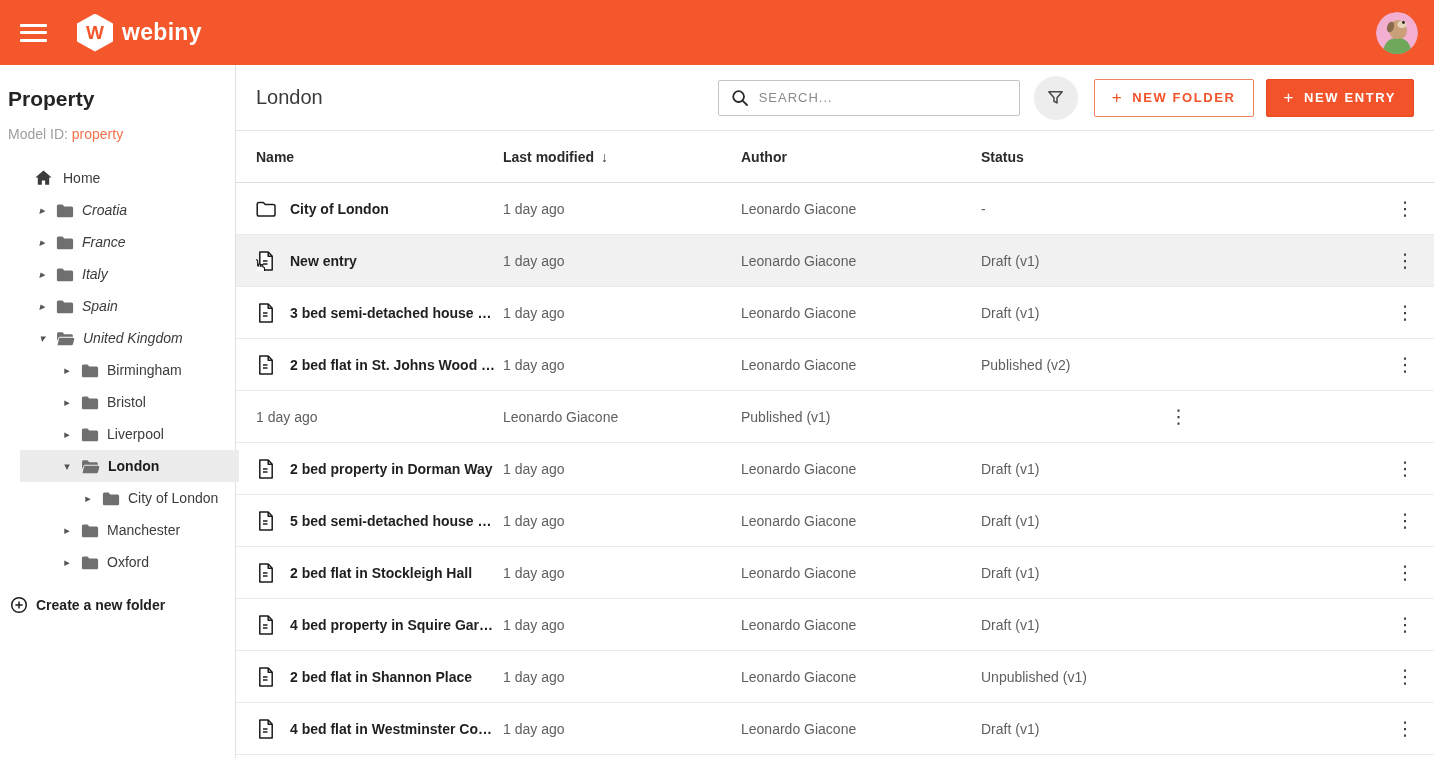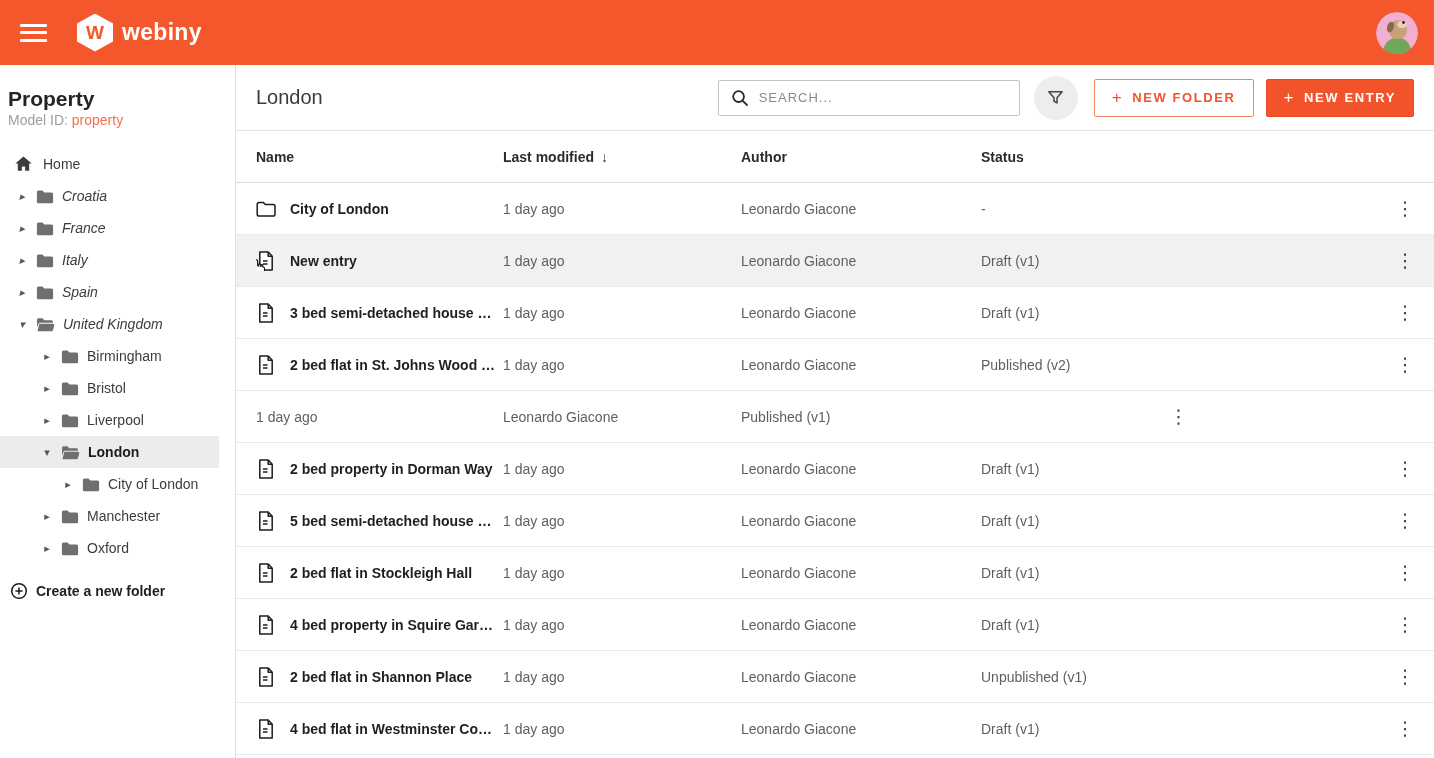--- a/index.html
+++ b/index.html
@@ -19,25 +19,25 @@
   .avatar { width:42px; height:42px; border-radius:50%; overflow:hidden; cursor:pointer; }
 
   
   .content { display:flex; height:693px; }
   .sidebar { width:236px; border-right:1px solid #E0E0E0; padding-top:22px; flex-shrink:0; }
   .main { flex:1; min-width:0; }
 
   
   .side-head { padding:0 8px; }
   .side-title { font-size:21px; font-weight:600; color:#242424; }
-  .model-id { margin-top:1px; font-size:14px; color:#9E9E9E; }
+  .model-id { margin-top:15px; font-size:14px; color:#9E9E9E; }
   .model-id .mid-val { color:#F3714B; }
   .tree { margin-top:20px; }
   .tree-row { height:32px; display:flex; align-items:center; gap:8px; cursor:pointer;
-    font-size:14px; color:#3C3C3C; }
+    font-size:14px; color:#3C3C3C;margin-left:20px; }
   .tree-row.home { padding-left:14px; gap:10px; }
   .caret { width:12px; text-align:center; font-size:11px; color:#555; flex-shrink:0; }
   .caret::before { content:"▸"; }
   .tree-row.expanded .caret::before { content:"▾"; }
   .lvl-0 { padding-left:16px;font-style:italic; }
   .lvl-1 { padding-left:41px; }
   .lvl-2 { padding-left:62px; }
   .tree-row.selected { background:#ECECEC; width:219px; }
   .tree-row.selected .tree-label { font-weight:700; color:#1C1C1C; }
   .f-open { display:none; }

